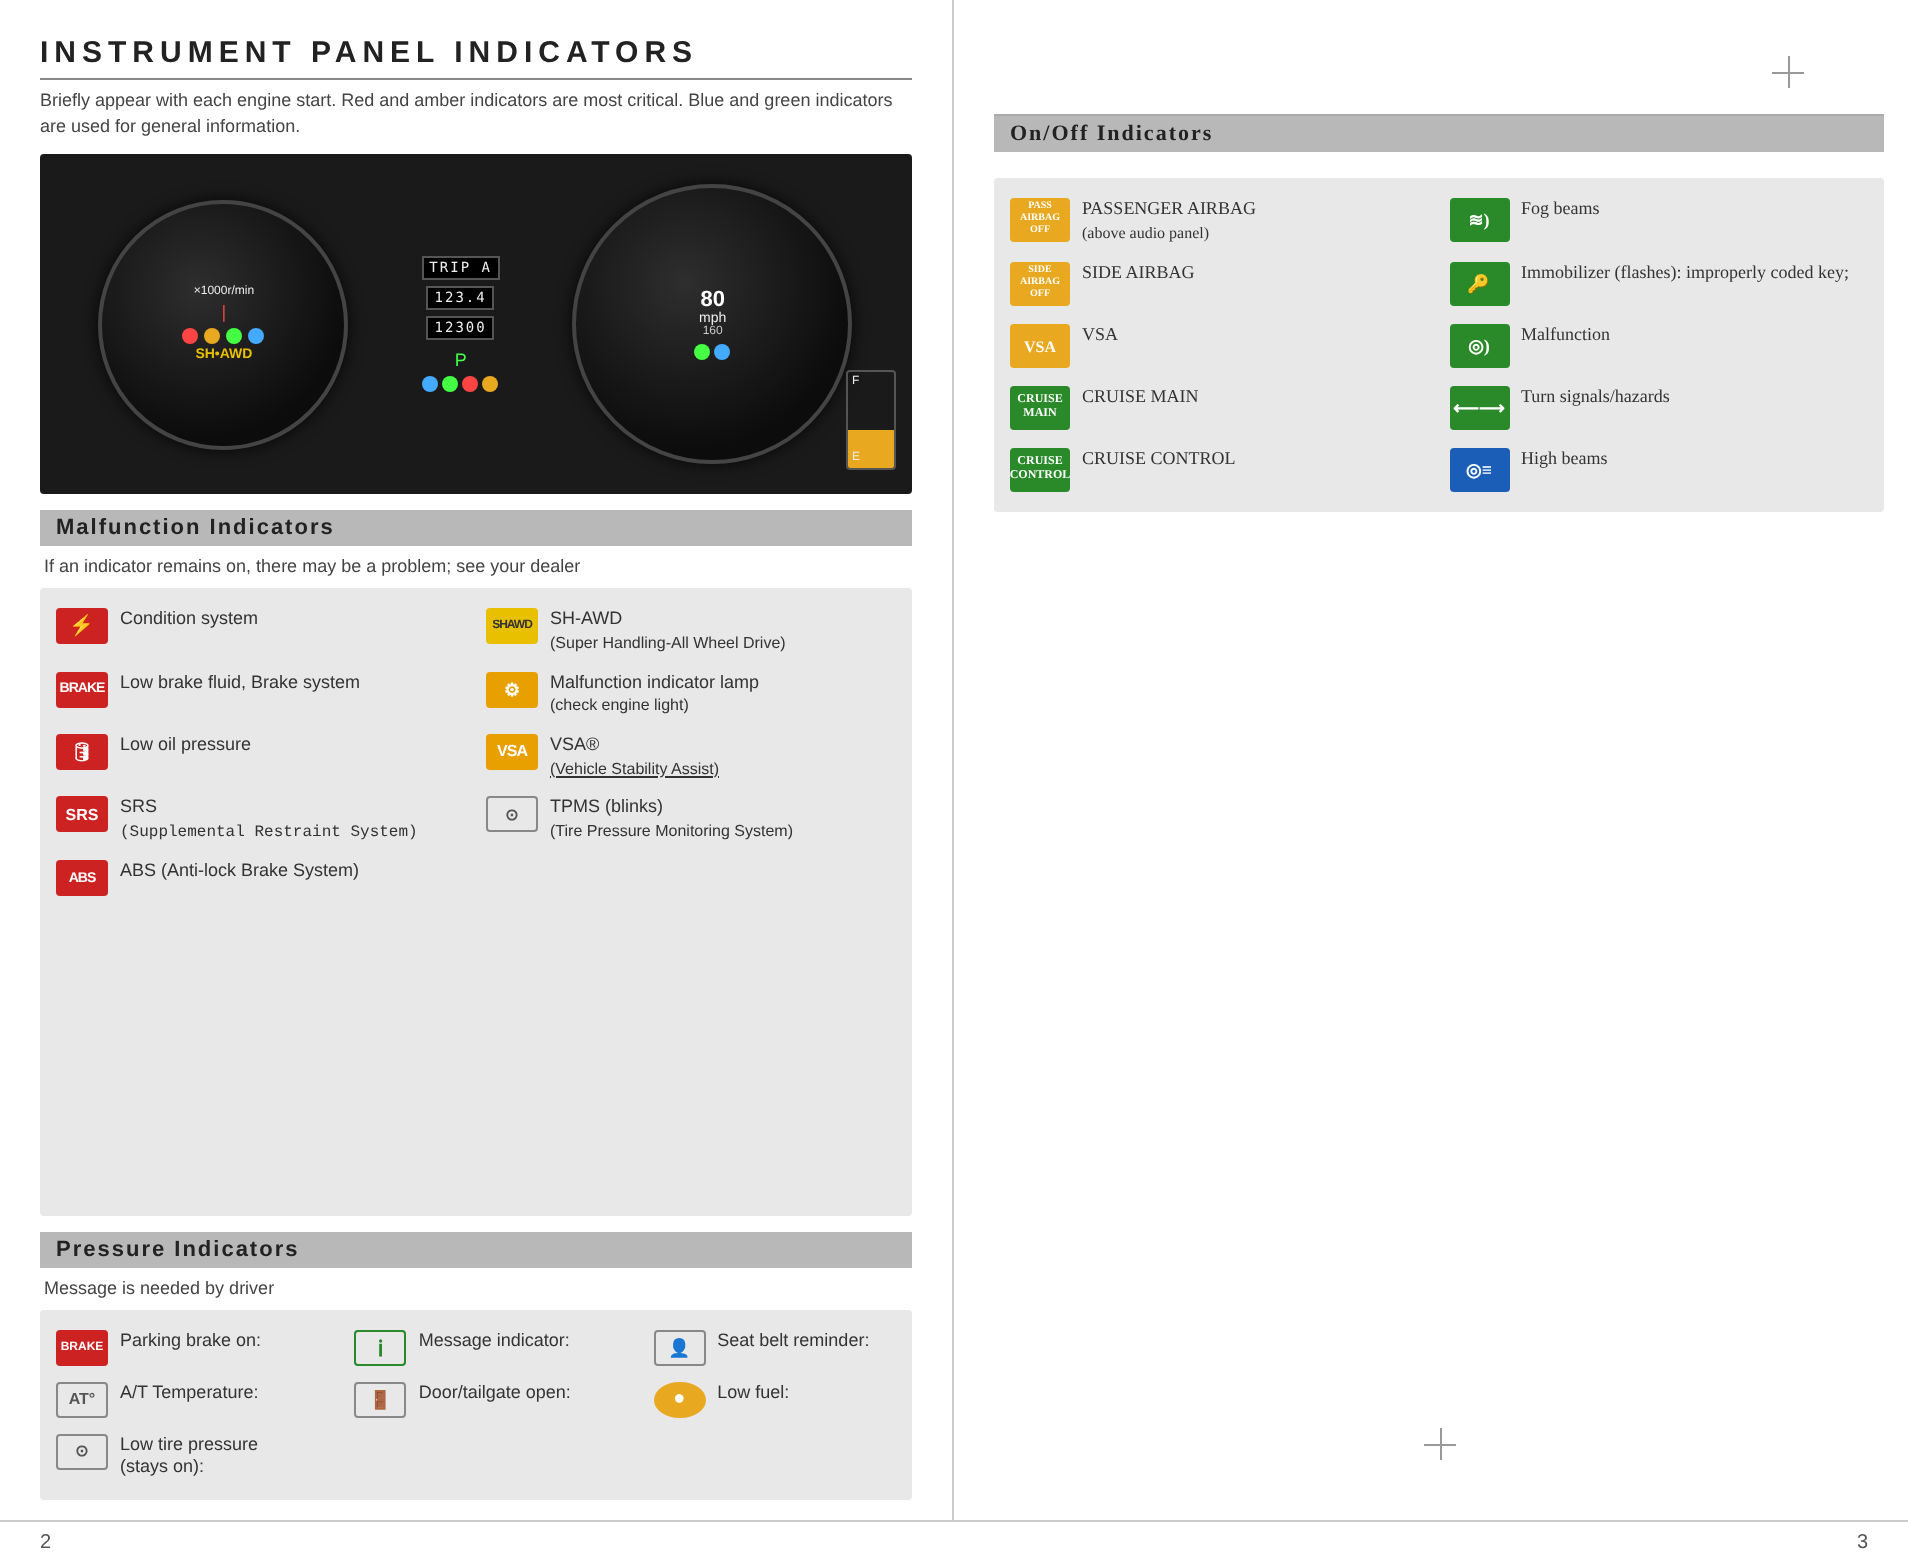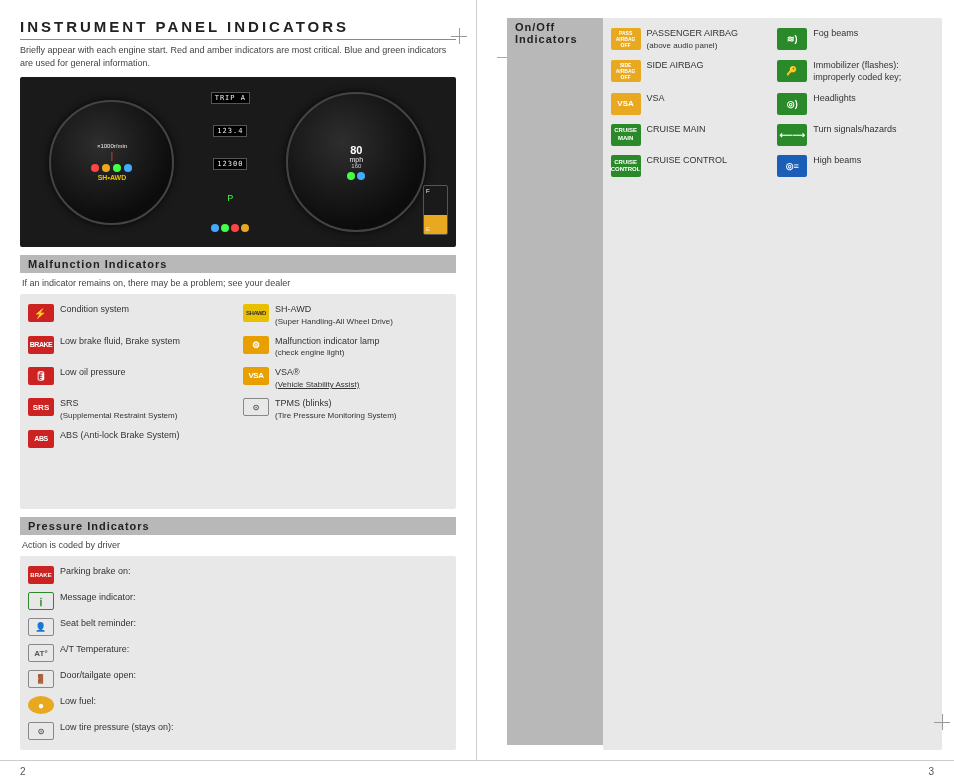--- a/index.html
+++ b/index.html
@@ -33,21 +33,22 @@
       padding: 18px 20px 10px 20px;
       border-right: 1px solid #ccc;
       display: flex;
       flex-direction: column;
     }
 
     .page-right {
       width: 477px;
       padding: 18px 12px 10px 20px;
       display: flex;
-      flex-direction: row;
+      flex-direction: column;
+      font-family: Liberation Serif, serif;
     }
 
     
     .main-title {
       font-size: 15px;
       font-weight: bold;
       letter-spacing: 3px;
       text-transform: uppercase;
       color: #222;
       border-bottom: 1px solid #888;
@@ -187,21 +188,21 @@
 
     
     .condition-panel {
       background: #e8e8e8;
       padding: 8px;
       border-radius: 2px;
     }
 
     .condition-grid {
       display: grid;
-      grid-template-columns: 1fr;
+      grid-template-columns: 1fr 1fr 1fr;
       gap: 4px 28px;
     }
 
     
     .icon-charging {
       background: #cc2222;
       color: #fff;
       font-size: 10px;
     }
 
@@ -351,21 +352,21 @@
     }
 
     .gauge-label-white { color: #eee; font-size: 7px; text-align: center; }
 
     .middle-panel {
       width: 60px;
       display: flex;
       flex-direction: column;
       align-items: center;
       justify-content: center;
-      gap: 21px;
+      gap: 3px;
     }
 
     .middle-odometer {
       background: #000;
       border: 1px solid #555;
       color: #eee;
       font-size: 7px;
       padding: 1px 3px;
       font-family: monospace;
       letter-spacing: 1px;
@@ -500,38 +501,38 @@
             <span class="indicator-label">Low oil pressure</span>
           </div>
 
           <div class="indicator-item">
             <div class="indicator-icon icon-vsa-text">VSA</div>
             <span class="indicator-label">VSA®<br><span style="font-size:8px;text-decoration:underline;">(Vehicle Stability Assist)</span></span>
           </div>
 
           <div class="indicator-item">
             <div class="indicator-icon icon-srs">SRS</div>
-            <span class="indicator-label">SRS<br><span style="font-size:8px;">(Supplemental Restraint System)</span></span>
+            <span class="indicator-label">SRS<br><span style="font-size:8px;font-family:Liberation Mono, monospace;">(Supplemental Restraint System)</span></span>
           </div>
 
           <div class="indicator-item">
             <div class="indicator-icon icon-tpms">⊙</div>
             <span class="indicator-label">TPMS (blinks)<br><span style="font-size:8px;">(Tire Pressure Monitoring System)</span></span>
           </div>
 
           <div class="indicator-item">
             <div class="indicator-icon icon-abs">ABS</div>
             <span class="indicator-label">ABS (Anti-lock Brake System)</span>
           </div>
 
         </div>
       </div>
 
       <div class="section-header">Pressure Indicators</div>
-      <div class="section-subtext">Action is coded by driver</div>
+      <div class="section-subtext">Message is needed by driver</div>
       <div class="condition-panel">
         <div class="condition-grid">
 
           <div class="indicator-item">
             <div class="indicator-icon icon-park-brake" style="font-size:6px;">BRAKE</div>
             <span class="indicator-label">Parking brake on:</span>
           </div>
 
           <div class="indicator-item">
             <div class="indicator-icon" style="background:transparent;border:1.5px solid #2a8a2a;color:#2a8a2a;font-size:11px;font-weight:bold;">ℹ</div>
@@ -611,21 +612,21 @@
             <span class="onoff-label">Immobilizer (flashes): improperly coded key;</span>
           </div>
 
           <div class="onoff-item">
             <div class="onoff-icon" style="background:#e8a820;color:#fff;font-size:8px;font-weight:bold;">VSA</div>
             <span class="onoff-label">VSA</span>
           </div>
 
           <div class="onoff-item">
             <div class="onoff-icon" style="background:#2a8a2a;color:#fff;font-size:9px;">◎)</div>
-            <span class="onoff-label">Headlights</span>
+            <span class="onoff-label">Malfunction</span>
           </div>
 
           <div class="onoff-item">
             <div class="onoff-icon" style="background:#2a8a2a;color:#fff;font-size:6px;font-weight:bold;text-align:center;line-height:1.3;flex-direction:column;display:flex;align-items:center;justify-content:center;">
               <div>CRUISE</div>
               <div>MAIN</div>
             </div>
             <span class="onoff-label">CRUISE MAIN</span>
           </div>
 

